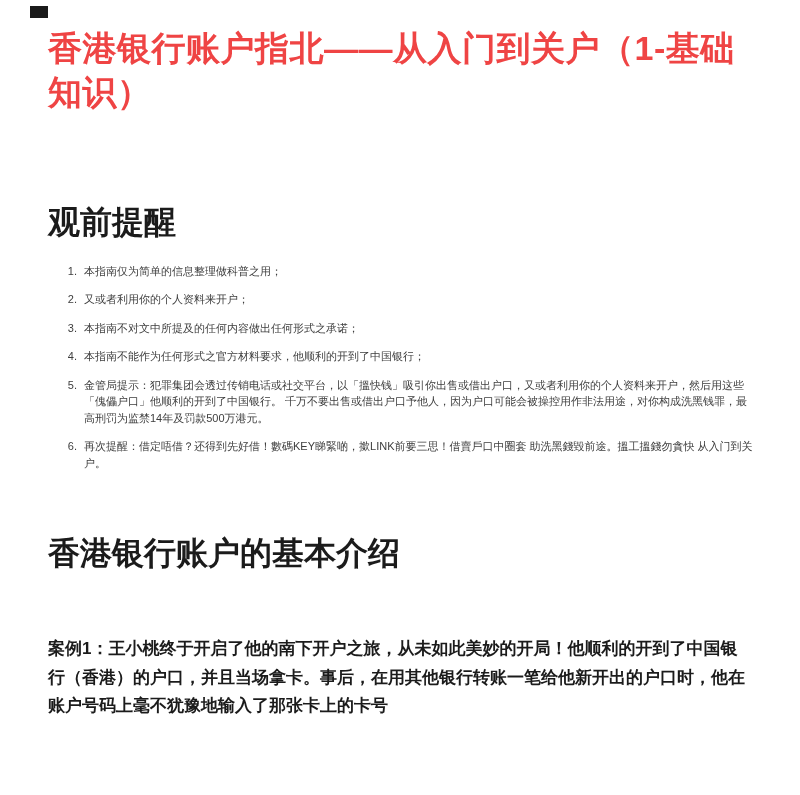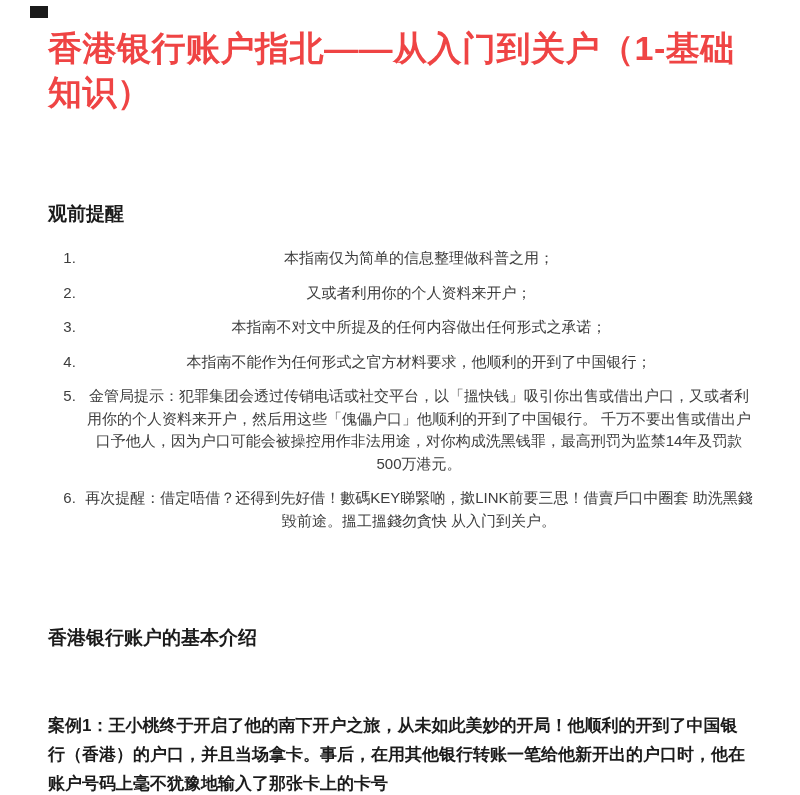--- a/index.html
+++ b/index.html
@@ -31,39 +31,38 @@
   h1.post-title {
     margin: 26px 0 0 0;
     font-size: 34px;
     line-height: 1.3;
     font-weight: 700;
     color: #ef4444;
     letter-spacing: 0.5px;
     word-break: break-word;
   }
   h2.section-heading {
-    font-size: 19px;
+    font-size: 32px;
     line-height: 1.2;
     font-weight: 700;
     color: #1b1b1b;
     margin: 0;
   }
   h2.reminder-heading {
     margin-top: 89px;
   }
   h2.intro-heading {
-    margin-top: 95px;
+    margin-top: 63px;
   }
   ol.reminder-list {
     margin: 21px 0 0 0;
     padding: 0 0 0 32px;
     color: #3d3d3d;
-    font-size: 15px;
+    font-size: 11px;
     line-height: 1.5;
-    text-align: center;
   }
   ol.reminder-list li {
     margin-bottom: 12px;
     padding-left: 4px;
   }
   p.case-paragraph {
     margin: 62px 0 0 0;
     font-size: 17px;
     line-height: 1.7;
     font-weight: 700;

